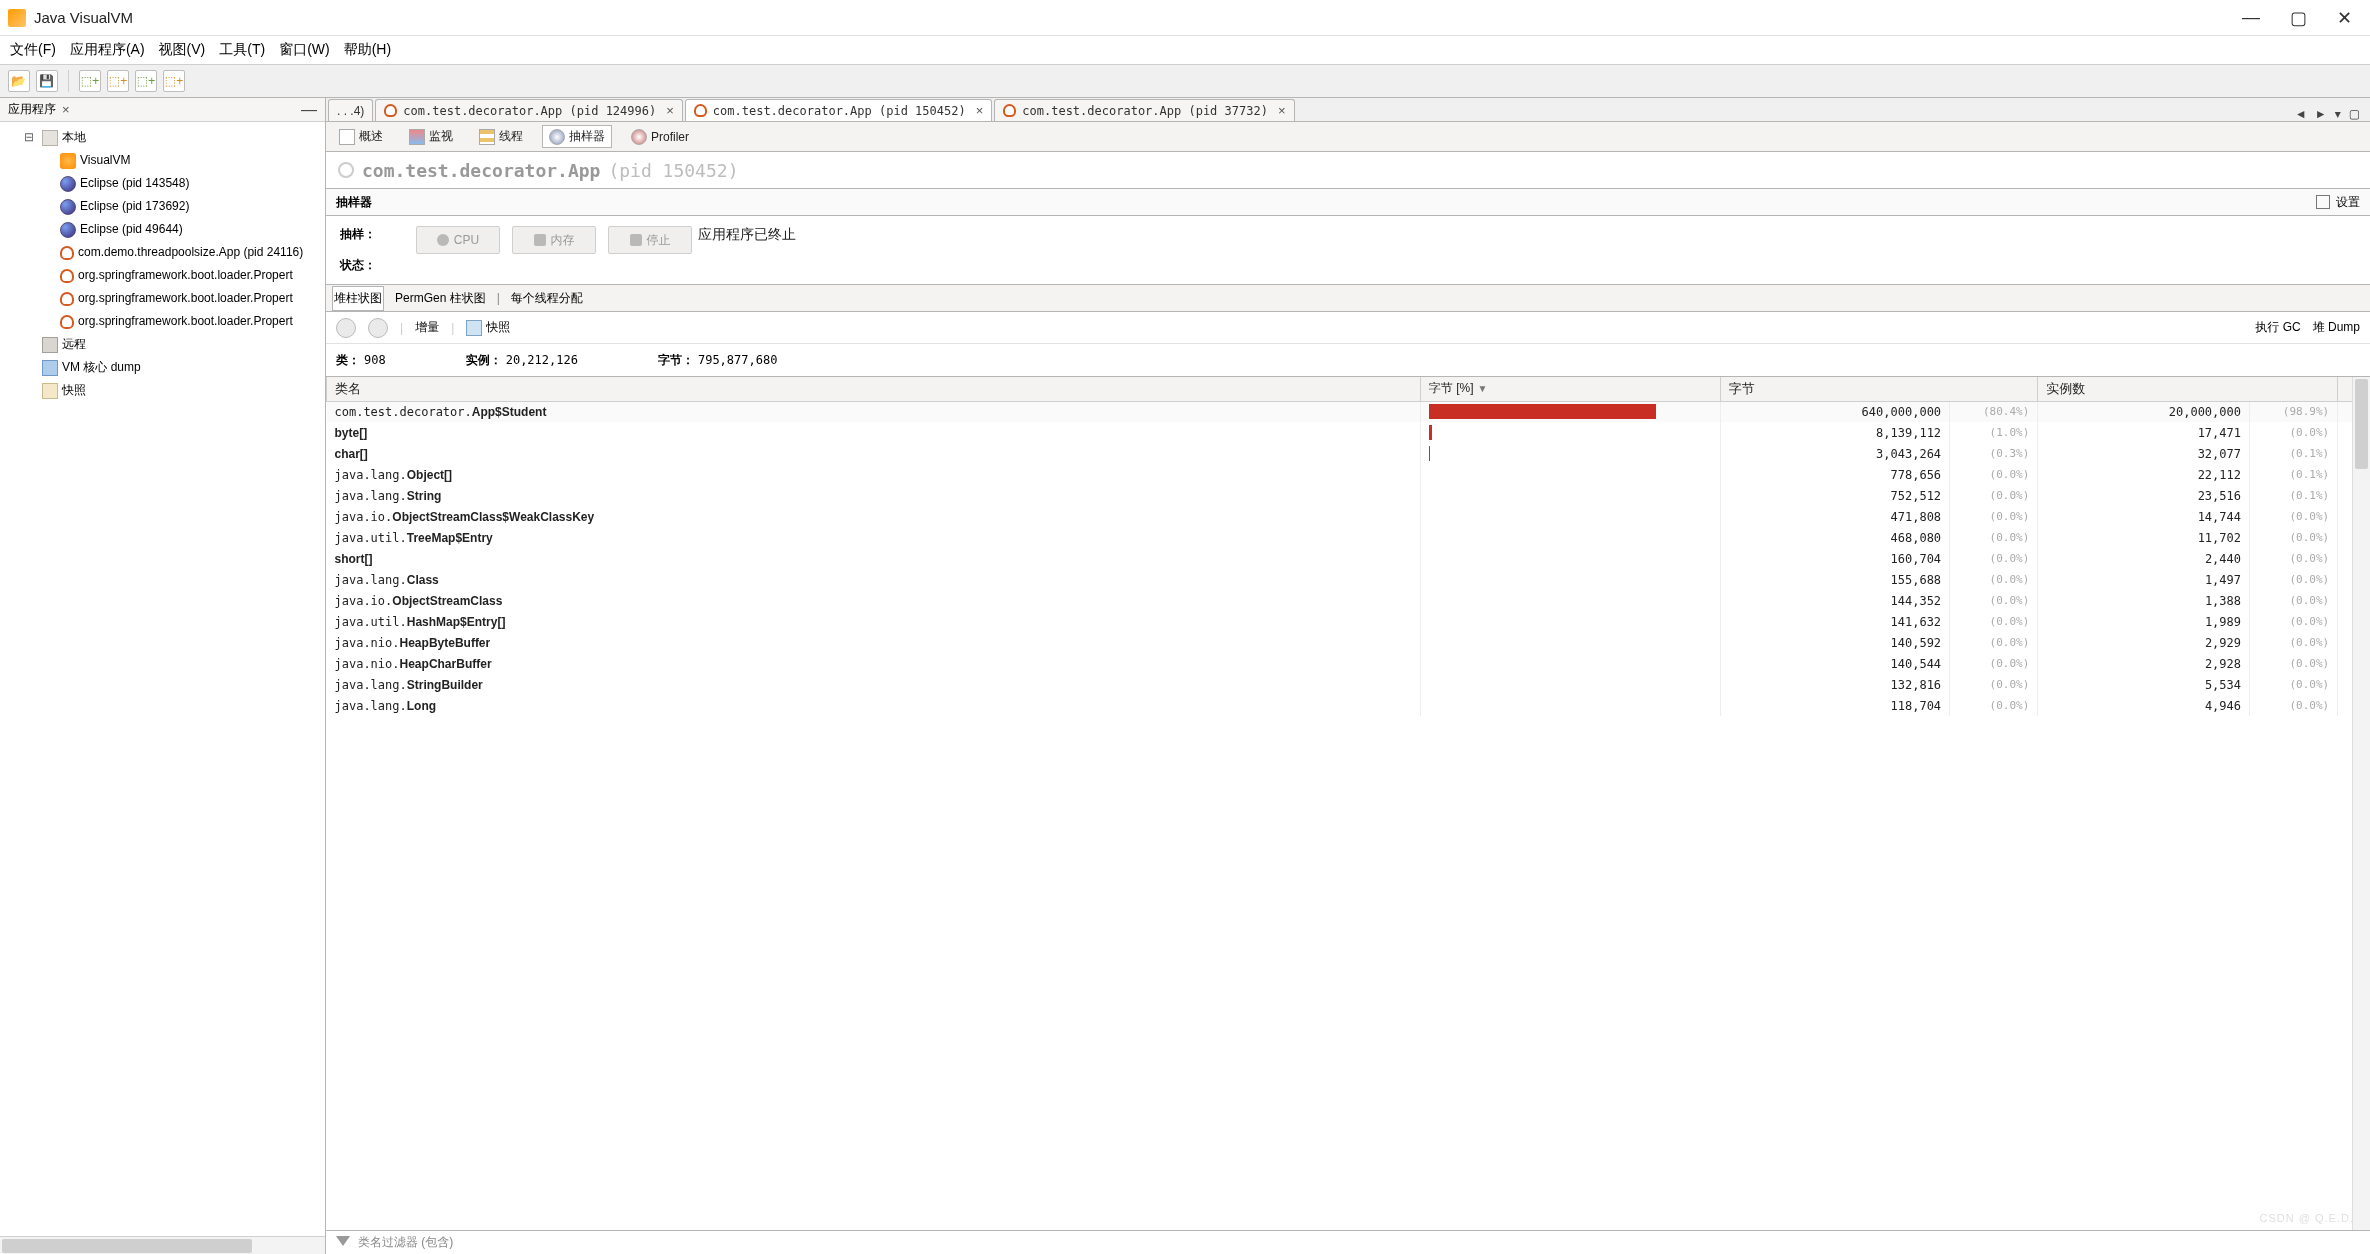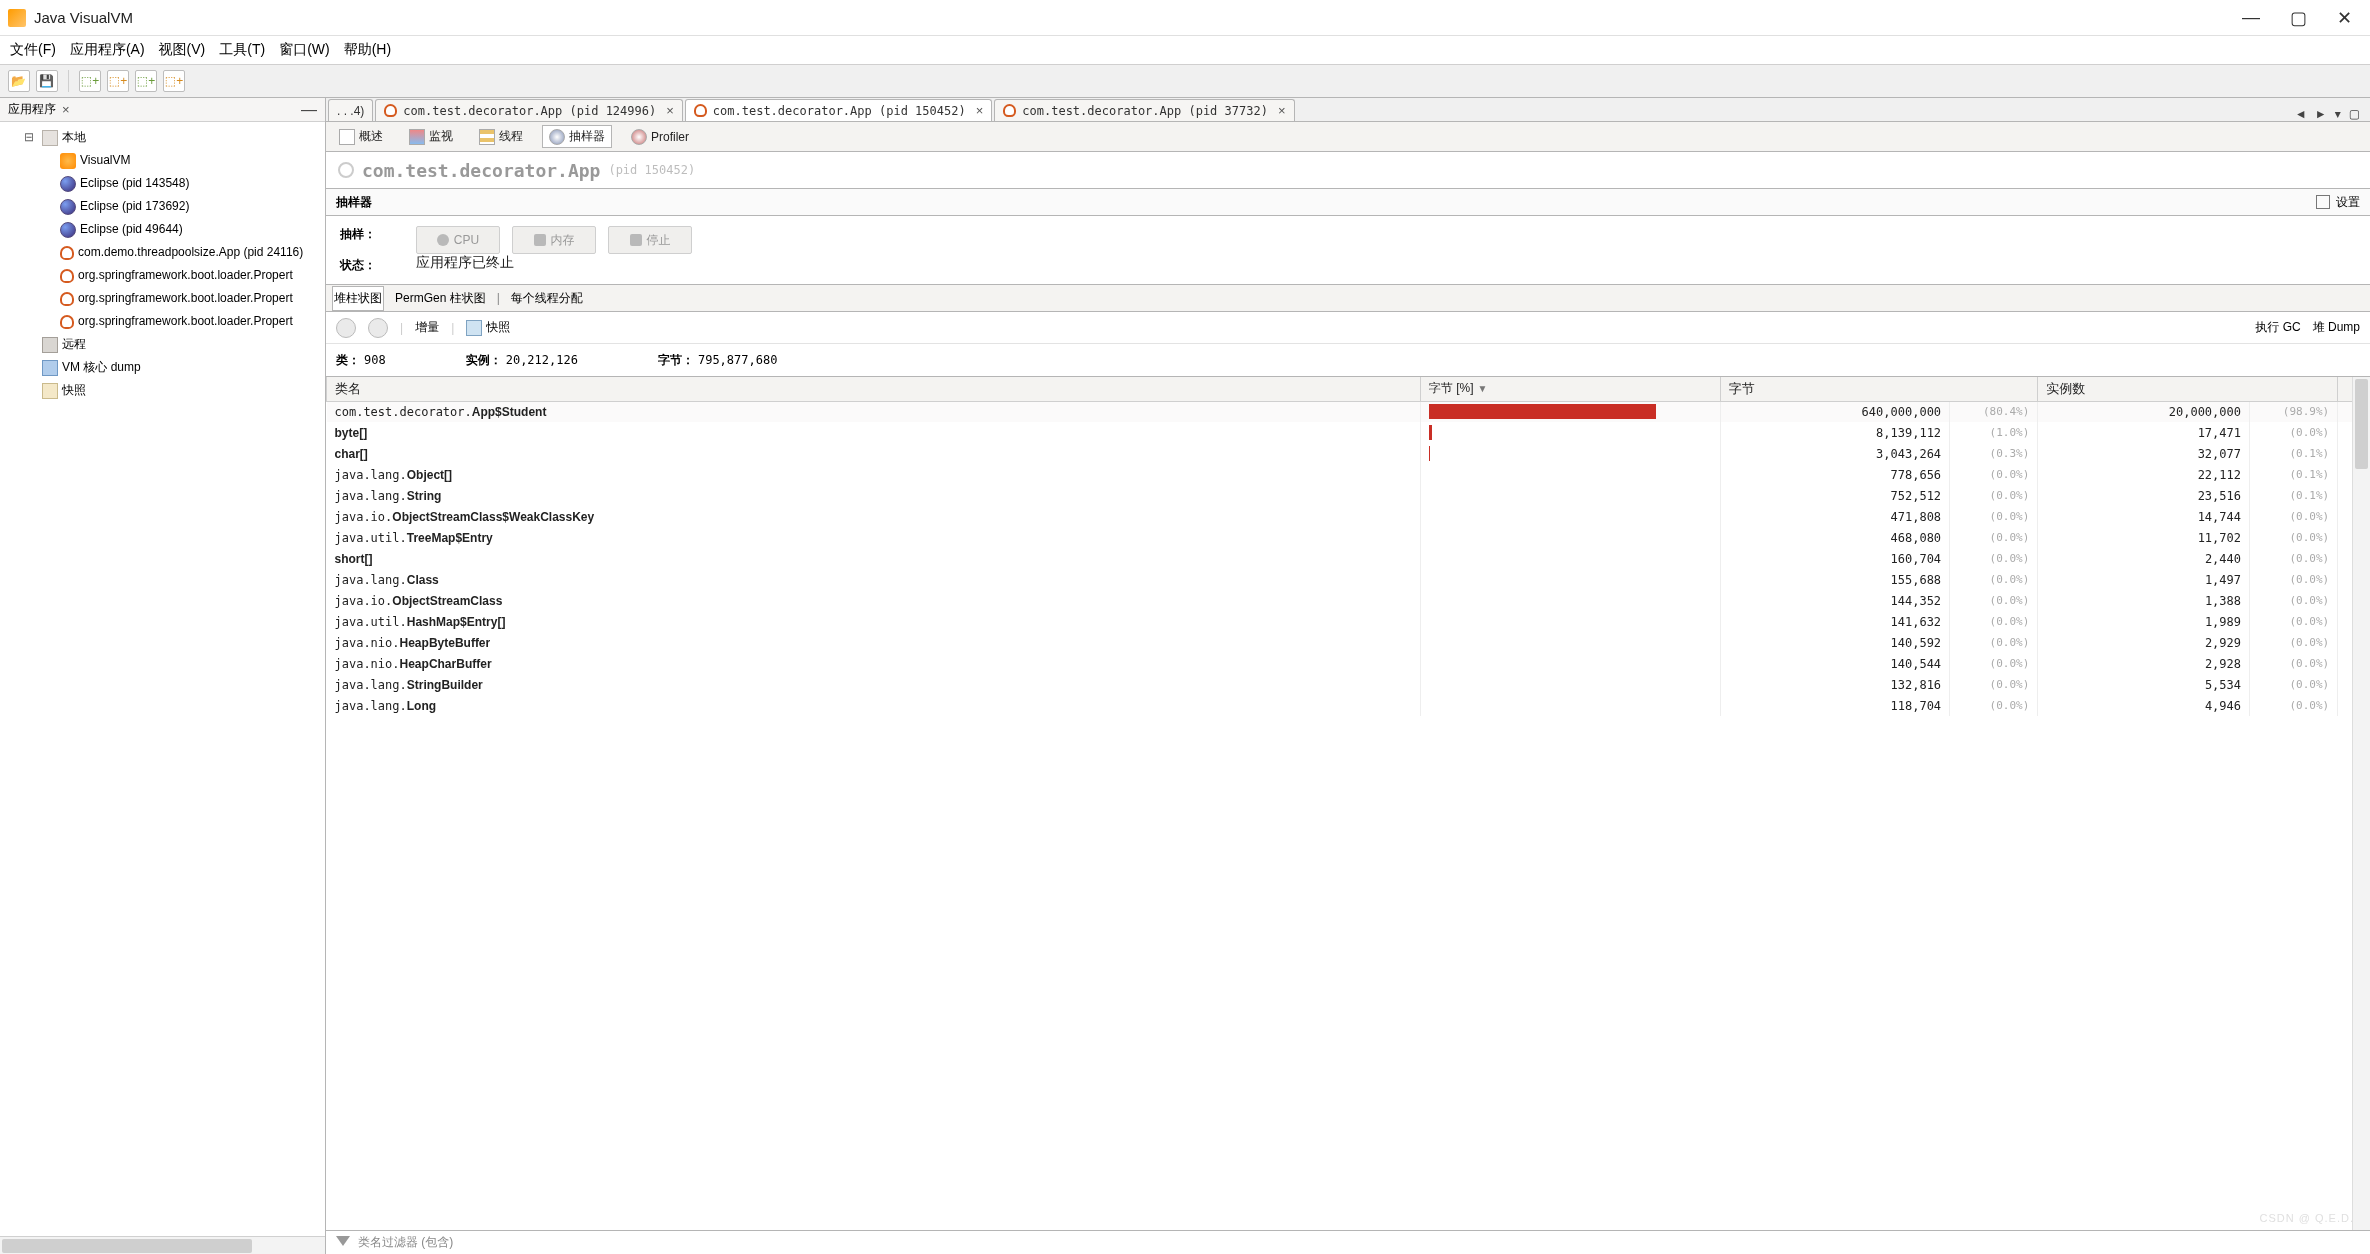--- a/index.html
+++ b/index.html
@@ -40,21 +40,21 @@
 .doc-tab .ic-java { width:13px; height:13px; }
 .doc-tab .xclose { font-size:13px; color:#555; margin-left:4px; }
 .doc-tabs .nav { margin-left:auto; display:flex; gap:8px; padding-right:10px; color:#444; font-size:14px;}
 .views-bar { height:30px; border-bottom:1px solid #b5b5b5; background:#f4f3f1; display:flex; align-items:center; padding:0 6px; gap:12px;}
 .views-bar .vtab { display:flex; align-items:center; gap:4px; padding:2px 6px; font-size:13px; color:#222; border:1px solid transparent;}
 .views-bar .vtab.sel { border:1px solid #b5b5b5; background:#fff; }
 .vt-icon { width:16px; height:16px; border:1px solid #aaa; background:#fff;}
 .proc-line { height:36px; display:flex; align-items:center; padding:0 12px; gap:8px;}
 .proc-line .dot { width:16px; height:16px; border:2px solid #ccc; border-radius:50%; }
 .proc-line b { font-size:18px; color:#999; font-weight:bold; font-family: Consolas, monospace;}
-.proc-line .pid { font-size:12px; color:#bdbdbd; font-family: Consolas, monospace;}
+.proc-line .pid { font-size:18px; color:#bdbdbd; font-family: Consolas, monospace;}
 .sampler-hdr { height:28px; border:1px solid #b5b5b5; border-left:none; border-right:none; background:#fafafa; display:flex; align-items:center; padding:0 10px; font-size:14px; font-weight:bold;}
 .sampler-hdr .settings-chk { margin-left:auto; display:flex; align-items:center; gap:6px; font-weight:normal;}
 .sampler-hdr .chkbox { width:14px; height:14px; border:1px solid #777; }
 .sample-ctrl { padding:10px 14px; display:flex; gap:40px; align-items:flex-start;}
 .sample-ctrl .lblcol { display:flex; flex-direction:column; gap:14px; font-size:13px; font-weight:bold;}
 .sample-ctrl .btnrow { display:flex; gap:12px;}
 .sample-ctrl button { width:84px; height:28px; background:#f0efed; border:1px solid #cfcfcf; color:#999; display:flex; align-items:center; justify-content:center; gap:5px; border-radius:2px;}
 .sample-ctrl .icon-sq { width:12px; height:12px; background:#b9b9b9; border-radius:2px;}
 .sample-ctrl .statusval { font-size:14px; color:#222;}
 .subtab-bar { height:28px; border-top:1px solid #b5b5b5; border-bottom:1px solid #b5b5b5; background:#f4f3f1; display:flex; align-items:center; padding:0 6px; gap:10px; font-size:13px;}
@@ -247,21 +247,21 @@
         <span class="chkbox"></span>
         <span>设置</span>
       </div>
     </div>
 
     <div class="sample-ctrl">
       <div class="lblcol">
         <span>抽样：</span>
         <span>状态：</span>
       </div>
-      <div style="display:flex;flex-direction:column;gap:0;">
+      <div style="display:flex;flex-direction:row;gap:6px;">
         <div class="btnrow">
           <button>
               <span class="icon-sq" style="border-radius:50%;"></span>
               <span>CPU</span>
             </button>
           <button>
               <span class="icon-sq"></span>
               <span>内存</span>
             </button>
           <button>

